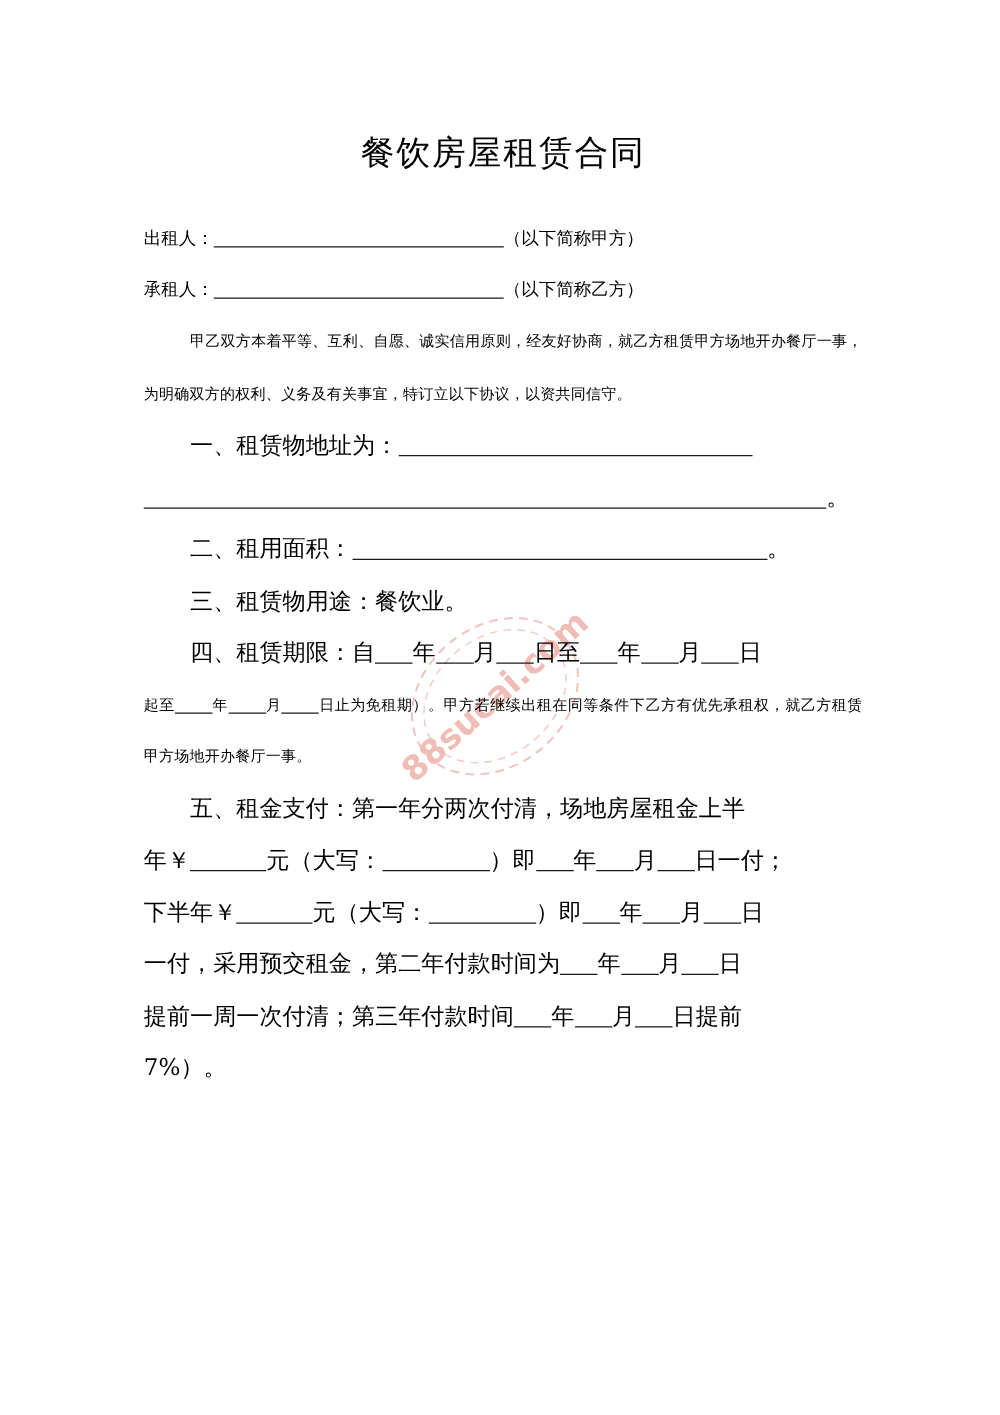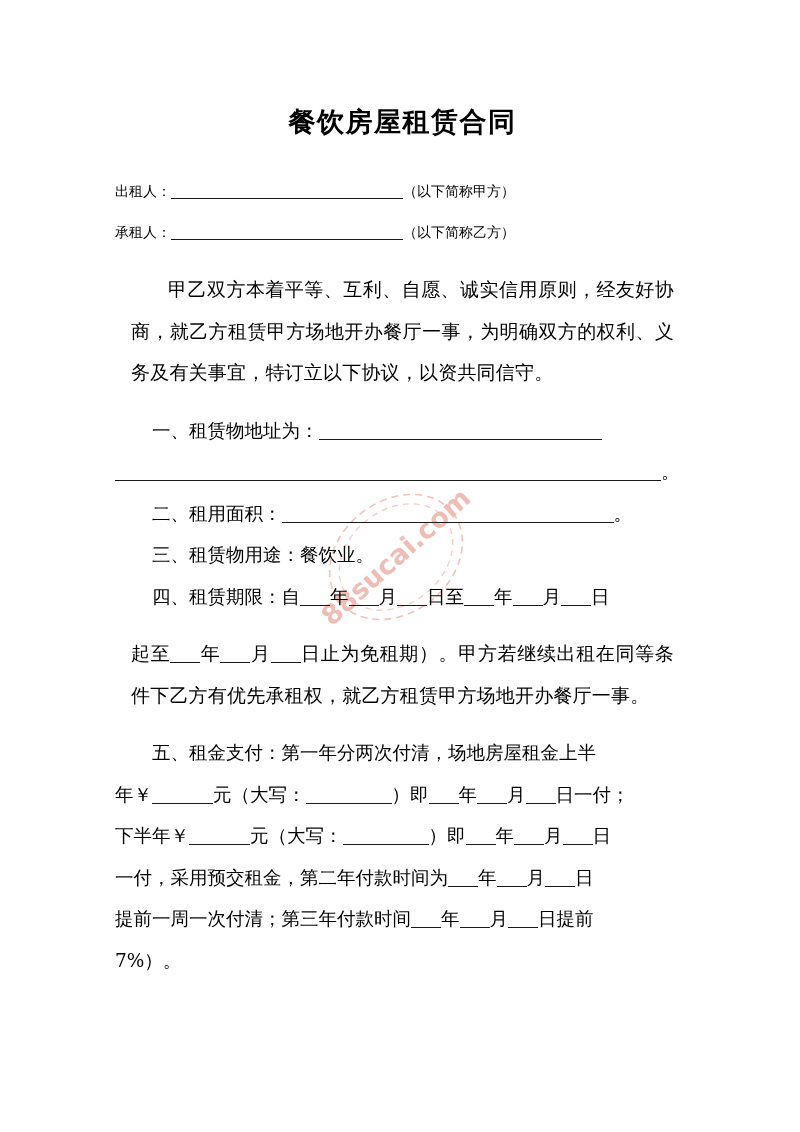--- a/index.html
+++ b/index.html
@@ -20,21 +20,21 @@
     box-sizing: border-box;
   }
   .content {
     position: relative;
     z-index: 2;
     padding: 0 110px 0 115px;
   }
   .doc-title {
     text-align: center;
     font-size: 27px;
-    font-weight: bold;
+    font-weight: normal;
     letter-spacing: 1.5px;
     margin: 0;
     padding-top: 104px;
     padding-bottom: 0;
     font-family: "DejaVu Serif", "Liberation Serif", serif;
   }
   .party-line {
     font-size: 14px;
     line-height: 41px;
     white-space: nowrap;
@@ -43,23 +43,23 @@
   .party-line:first-of-type {
     margin-top: 31px;
   }
   .blank {
     display: inline-block;
     border-bottom: 1.6px solid #1a1a1a;
     vertical-align: -3px;
   }
   .bl-party { width: 232px; }
   .para {
-    font-size: 19px;
+    font-size: 12px;
     line-height: 41.5px;
-    margin: 16px;
+    margin: 0;
     text-align: justify;
     text-justify: inter-character;
     text-align-last: left;
     letter-spacing: 0.2px;
   }
   .para.indent {
     text-indent: 37px;
   }
   .nowrapline {
     font-size: 18.5px;

